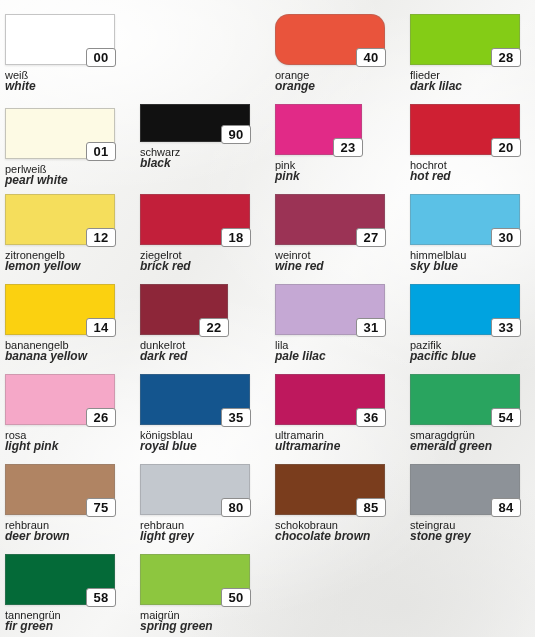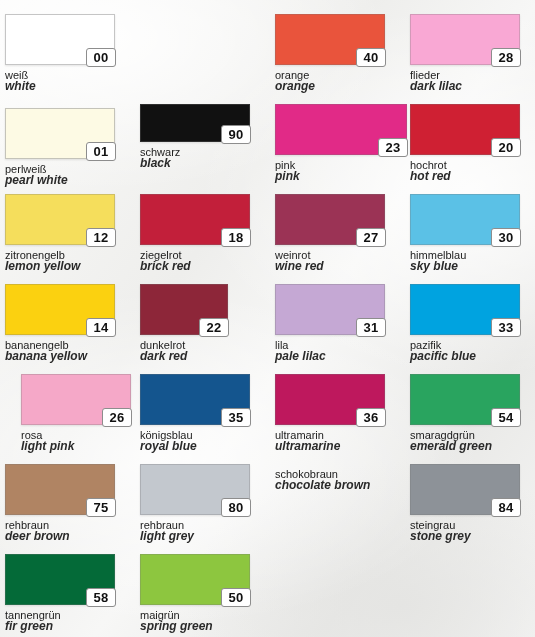--- a/index.html
+++ b/index.html
@@ -90,49 +90,49 @@
 
 <div id="swatch-grid">
     <div class="swatch-cell" style="left: 5px; top: 14px;">
       <div class="swatch-chip is-pale" style="width: 110px; height: 51px; background: rgb(255, 255, 255);">
         <div class="code-badge">00</div>
       </div>
       <div class="swatch-name">weiß</div>
       <div class="swatch-name-en">white</div>
     </div>
     <div class="swatch-cell" style="left: 275px; top: 14px;">
-      <div class="swatch-chip" style="width: 110px; height: 51px; background: rgb(233, 84, 60);">
+      <div class="swatch-chip" style="width: 110px; height: 51px; background: rgb(233, 84, 60); border-radius: 14px;">
         <div class="code-badge">40</div>
       </div>
       <div class="swatch-name">orange</div>
       <div class="swatch-name-en">orange</div>
     </div>
     <div class="swatch-cell" style="left: 410px; top: 14px;">
-      <div class="swatch-chip" style="width: 110px; height: 51px; background: #f9a8d4; padding-left: 34px;">
+      <div class="swatch-chip" style="width: 110px; height: 51px; background: #84cc16; padding-left: 34px;">
         <div class="code-badge">28</div>
       </div>
       <div class="swatch-name">flieder</div>
       <div class="swatch-name-en">dark lilac</div>
     </div>
     <div class="swatch-cell" style="left: 5px; top: 108px;">
       <div class="swatch-chip is-pale" style="width: 110px; height: 51px; background: rgb(253, 250, 228);">
         <div class="code-badge">01</div>
       </div>
       <div class="swatch-name">perlweiß</div>
       <div class="swatch-name-en">pearl white</div>
     </div>
     <div class="swatch-cell" style="left: 140px; top: 104px;">
       <div class="swatch-chip" style="width: 110px; height: 38px; background: rgb(17, 17, 17);">
         <div class="code-badge">90</div>
       </div>
       <div class="swatch-name">schwarz</div>
       <div class="swatch-name-en">black</div>
     </div>
     <div class="swatch-cell" style="left: 275px; top: 104px;">
-      <div class="swatch-chip" style="width: 132px; height: 51px; background: rgb(225, 42, 135);">
+      <div class="swatch-chip" style="width: 87px; height: 51px; background: rgb(225, 42, 135);">
         <div class="code-badge">23</div>
       </div>
       <div class="swatch-name">pink</div>
       <div class="swatch-name-en">pink</div>
     </div>
     <div class="swatch-cell" style="left: 410px; top: 104px;">
       <div class="swatch-chip" style="width: 110px; height: 51px; background: rgb(207, 32, 51); padding-left: 12px;">
         <div class="code-badge">20</div>
       </div>
       <div class="swatch-name">hochrot</div>
@@ -187,21 +187,21 @@
       <div class="swatch-name">lila</div>
       <div class="swatch-name-en">pale lilac</div>
     </div>
     <div class="swatch-cell" style="left: 410px; top: 284px;">
       <div class="swatch-chip" style="width: 110px; height: 51px; background: rgb(0, 163, 224);">
         <div class="code-badge">33</div>
       </div>
       <div class="swatch-name">pazifik</div>
       <div class="swatch-name-en">pacific blue</div>
     </div>
-    <div class="swatch-cell" style="left: 21px; top: 374px;">
+    <div class="swatch-cell" style="left: 5px; top: 374px;">
       <div class="swatch-chip" style="width: 110px; height: 51px; background: rgb(245, 168, 200);">
         <div class="code-badge">26</div>
       </div>
       <div class="swatch-name">rosa</div>
       <div class="swatch-name-en">light pink</div>
     </div>
     <div class="swatch-cell" style="left: 140px; top: 374px;">
       <div class="swatch-chip" style="width: 110px; height: 51px; background: rgb(20, 85, 142);">
         <div class="code-badge">35</div>
       </div>
@@ -230,20 +230,23 @@
       <div class="swatch-name-en">deer brown</div>
     </div>
     <div class="swatch-cell" style="left: 140px; top: 464px;">
       <div class="swatch-chip" style="width: 110px; height: 51px; background: rgb(195, 200, 206);">
         <div class="code-badge">80</div>
       </div>
       <div class="swatch-name">rehbraun</div>
       <div class="swatch-name-en">light grey</div>
     </div>
     <div class="swatch-cell" style="left: 275px; top: 464px;">
+      <div class="swatch-chip" style="width: 110px; height: 51px; background: rgb(122, 61, 29);">
+        <div class="code-badge">85</div>
+      </div>
       <div class="swatch-name">schokobraun</div>
       <div class="swatch-name-en">chocolate brown</div>
     </div>
     <div class="swatch-cell" style="left: 410px; top: 464px;">
       <div class="swatch-chip" style="width: 110px; height: 51px; background: rgb(141, 146, 152);">
         <div class="code-badge">84</div>
       </div>
       <div class="swatch-name">steingrau</div>
       <div class="swatch-name-en">stone grey</div>
     </div>

